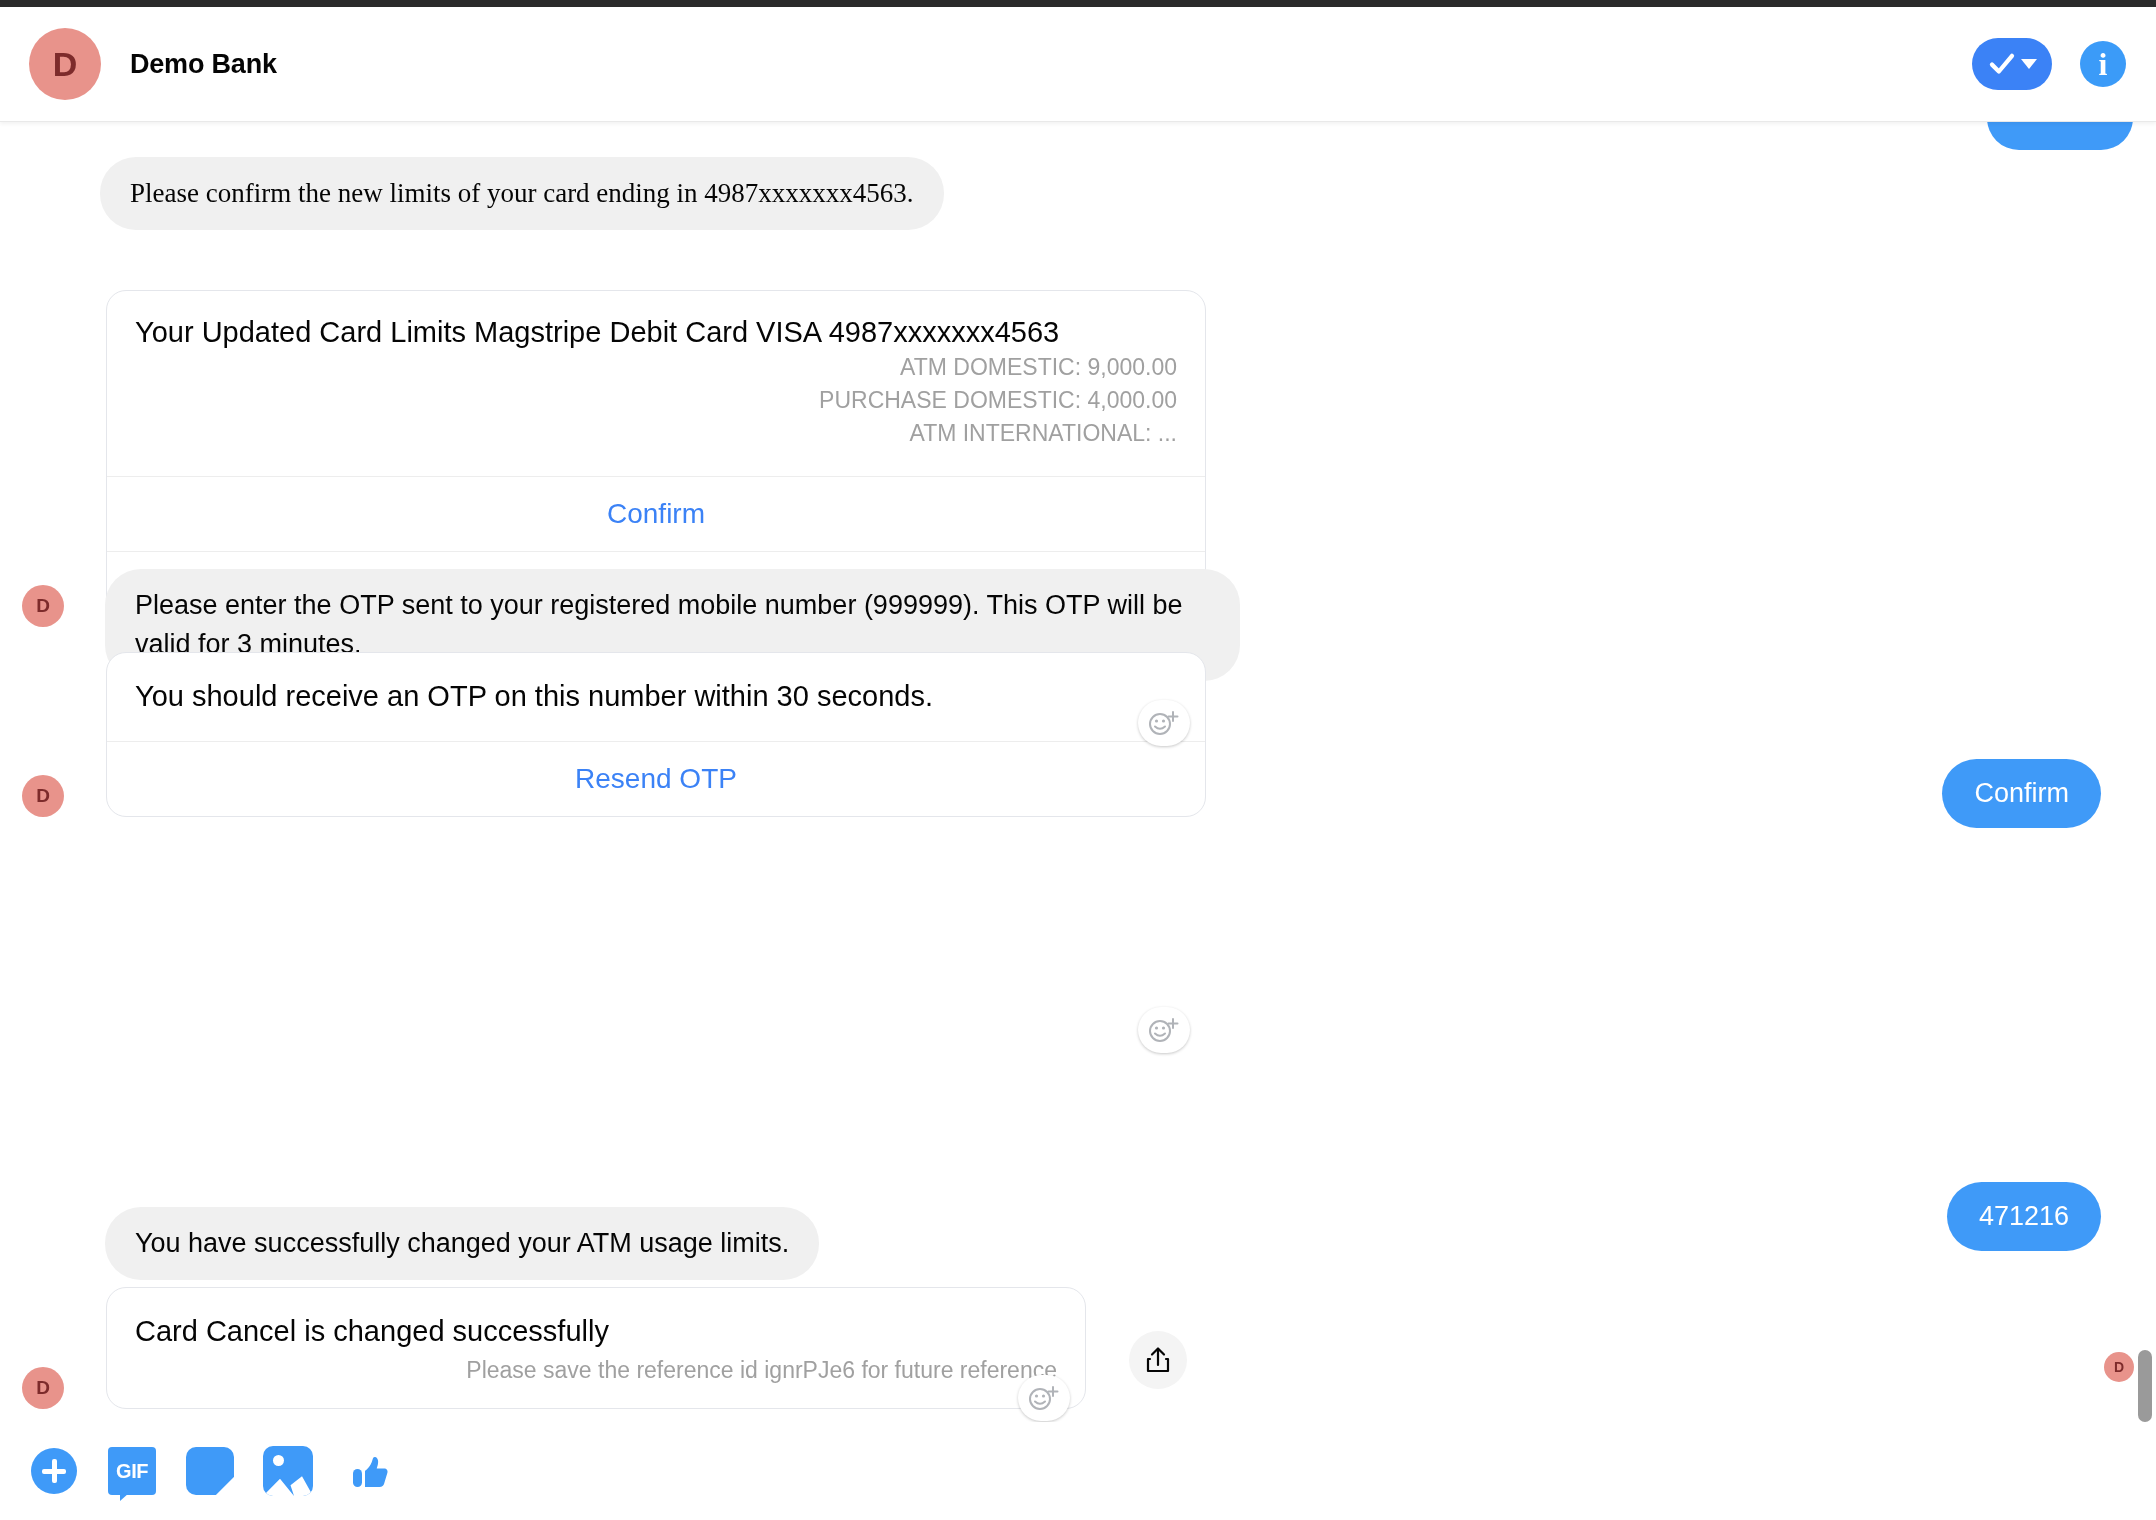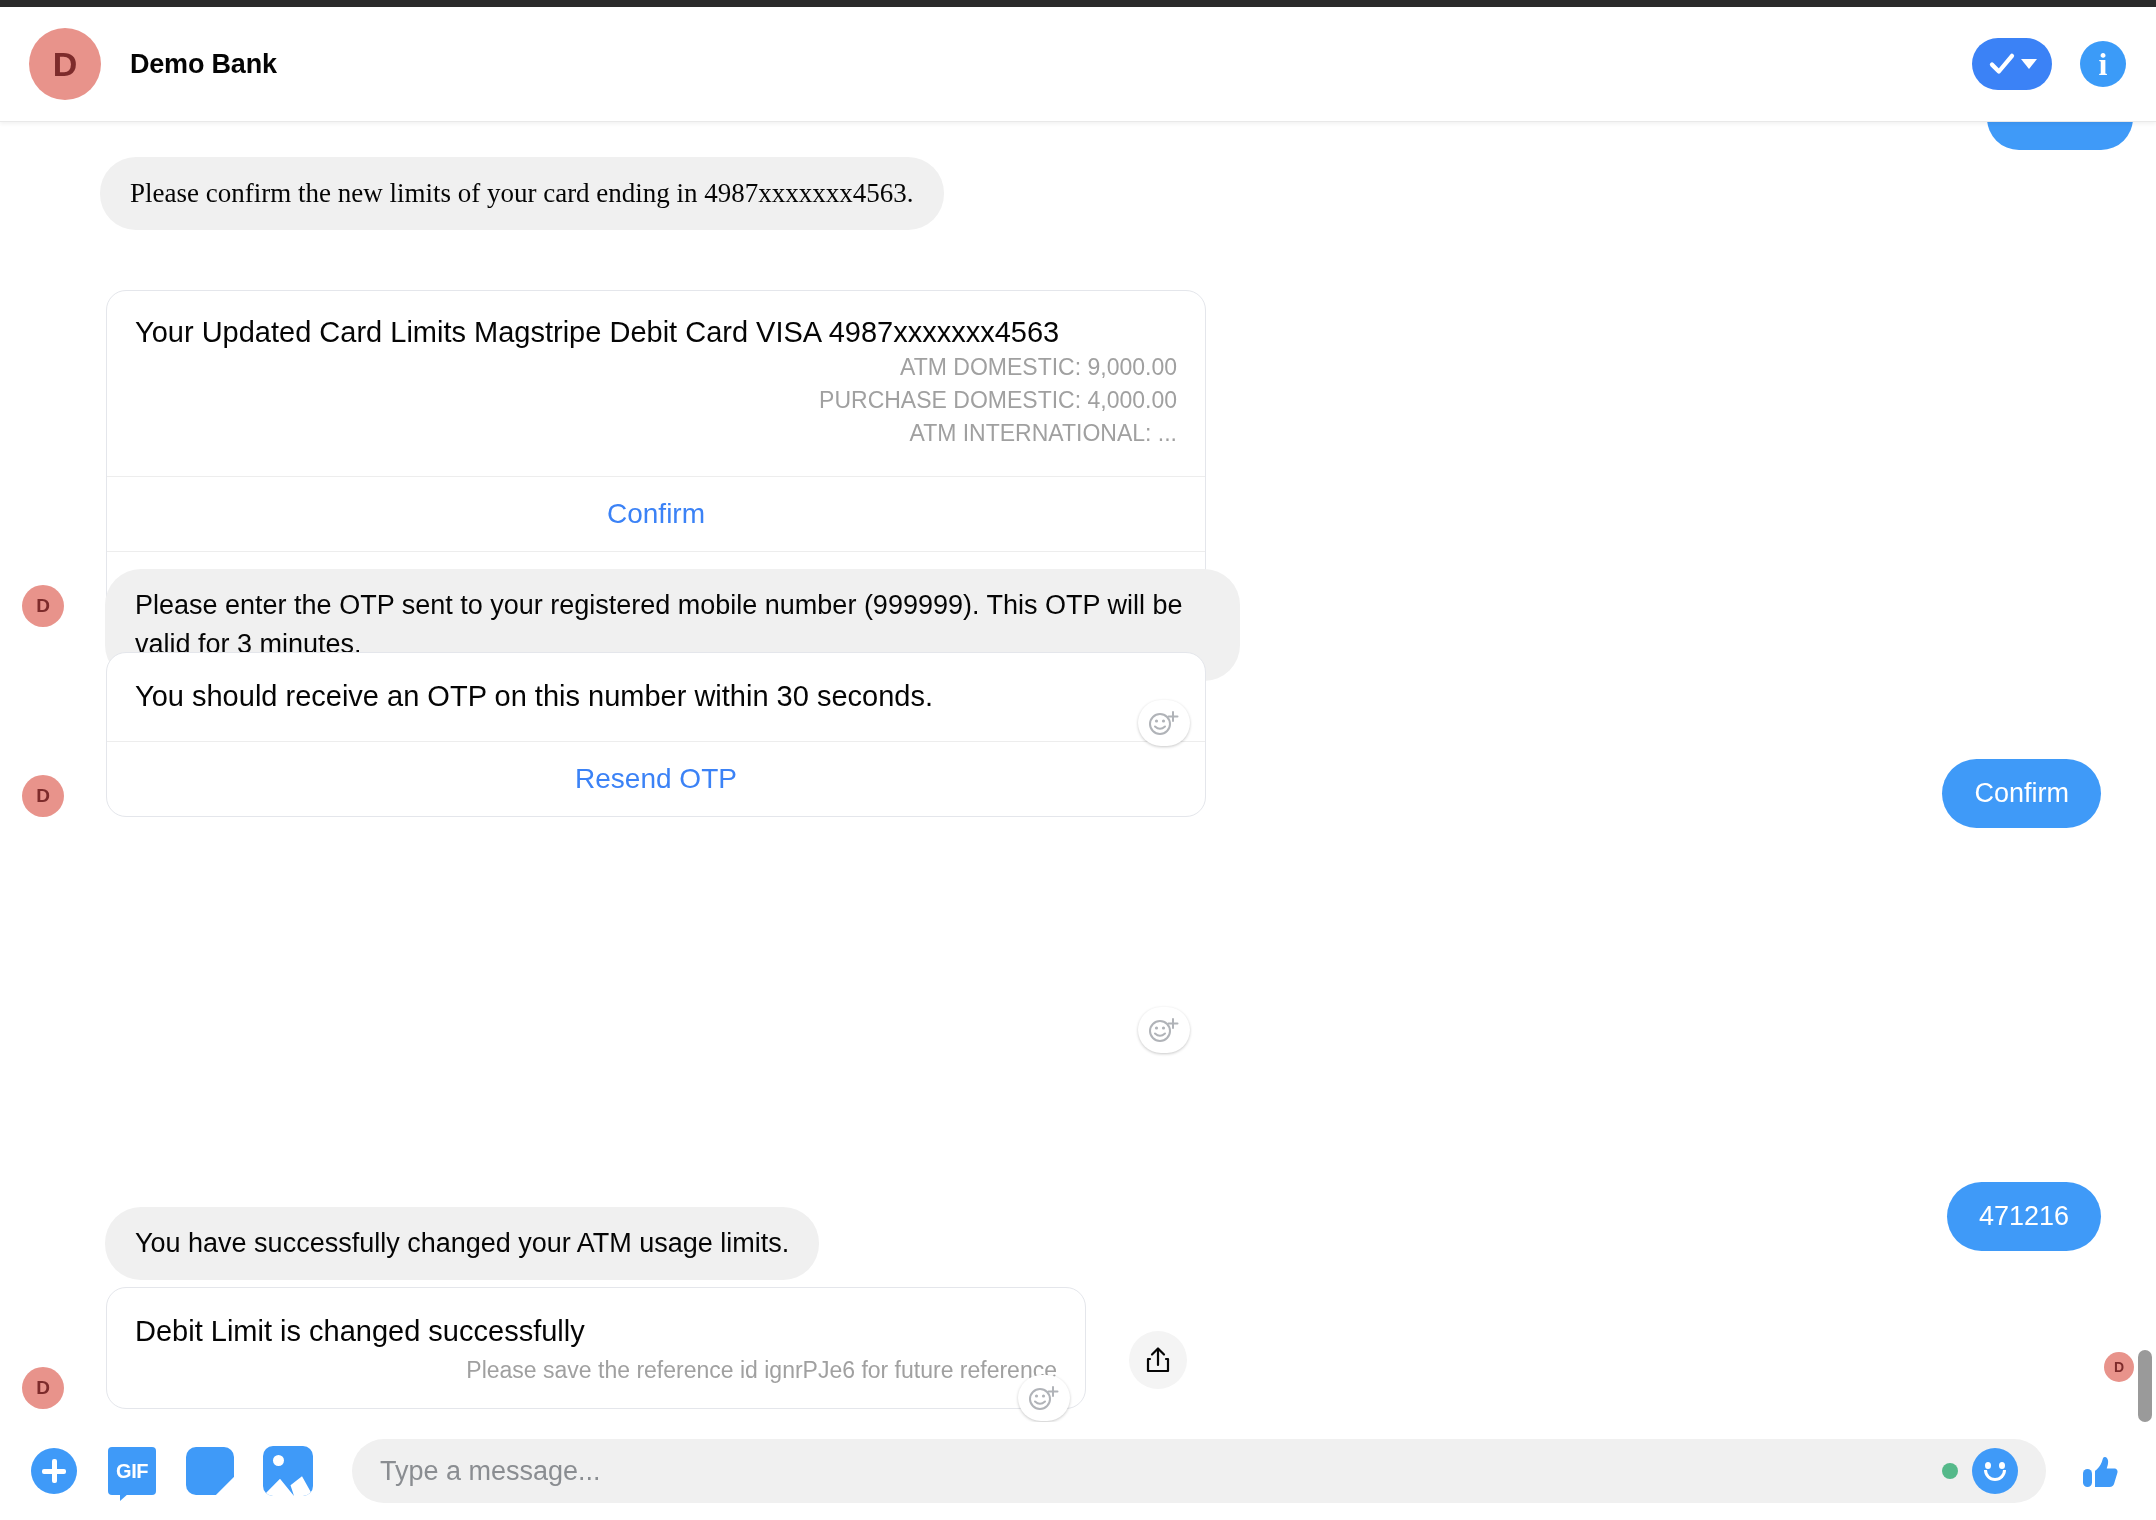--- a/index.html
+++ b/index.html
@@ -503,21 +503,21 @@
     <div class="bubble-out" style="right:55px; top:1060px;">471216</div>
 
     <div class="msg-row" style="left:105px; top:1085px;">
       <div class="bubble-in">You have successfully changed your ATM usage limits.</div>
     </div>
 
     <div class="msg-row" style="left:22px; top:1165px;">
       <div class="avatar-sm">D</div>
       <div class="card" style="margin-left:42px; width:980px; height:122px;">
         <div class="card-body" style="padding:24px 28px;">
-          <div class="card-title">Debit Limit is changed successfully</div>
+          <div class="card-title">Card Cancel is changed successfully</div>
           <div class="card-sub" style="margin-top:4px;">Please save the reference id ignrPJe6 for future reference</div>
         </div>
       </div>
     </div>
     <div class="react" style="left:1018px; top:1253px;">
       <svg viewBox="0 0 34 30">
         <circle cx="13" cy="16" r="10" fill="none" stroke="#b0b3b8" stroke-width="2"></circle>
         <circle cx="9.5" cy="13" r="1.6" fill="#b0b3b8"></circle>
         <circle cx="16.5" cy="13" r="1.6" fill="#b0b3b8"></circle>
         <path d="M8 18.5 Q13 23 18 18.5" stroke="#b0b3b8" stroke-width="2" fill="none" stroke-linecap="round"></path>
@@ -553,29 +553,20 @@
       </div>
     </div>
 
     <div class="cmp-icon">
       <div class="photo-box">
         <span class="sun"></span>
         <span class="hill"></span>
       </div>
     </div>
 
-    <div class="msg-input-wrap">
-      <input class="msg-input" type="text" placeholder="Type a message..." style="">
-      <span class="green-dot"></span>
-      <span class="smiley">
-        <i class="eye l"></i>
-        <i class="eye r"></i>
-        <i class="mouth"></i>
-      </span>
-    </div>
 
     <div class="thumbs">
       <svg width="48" height="48" viewBox="0 0 48 48">
         <rect x="5" y="22" width="9" height="18" rx="4.5" fill="#3f9af8"></rect>
         <path d="M17 40 h14.5 c2.6 0 4.1-1.4 4.6-3.3 l3.3-10.9 c0.7-2.4-0.8-4.3-3.3-4.3 h-7.4 c0.9-2.6 1.6-5 1.4-7.4 -0.2-2.4-1.6-4.2-3.3-4.1 -1.4 0.1-1.9 1.2-2.3 2.8 -0.8 3.4-2.7 6.6-5.3 9.2 -1 1-2.2 1.9-2.2 1.9 V40 z" fill="#3f9af8"></path>
       </svg>
     </div>
   </div>
 
 </div>

